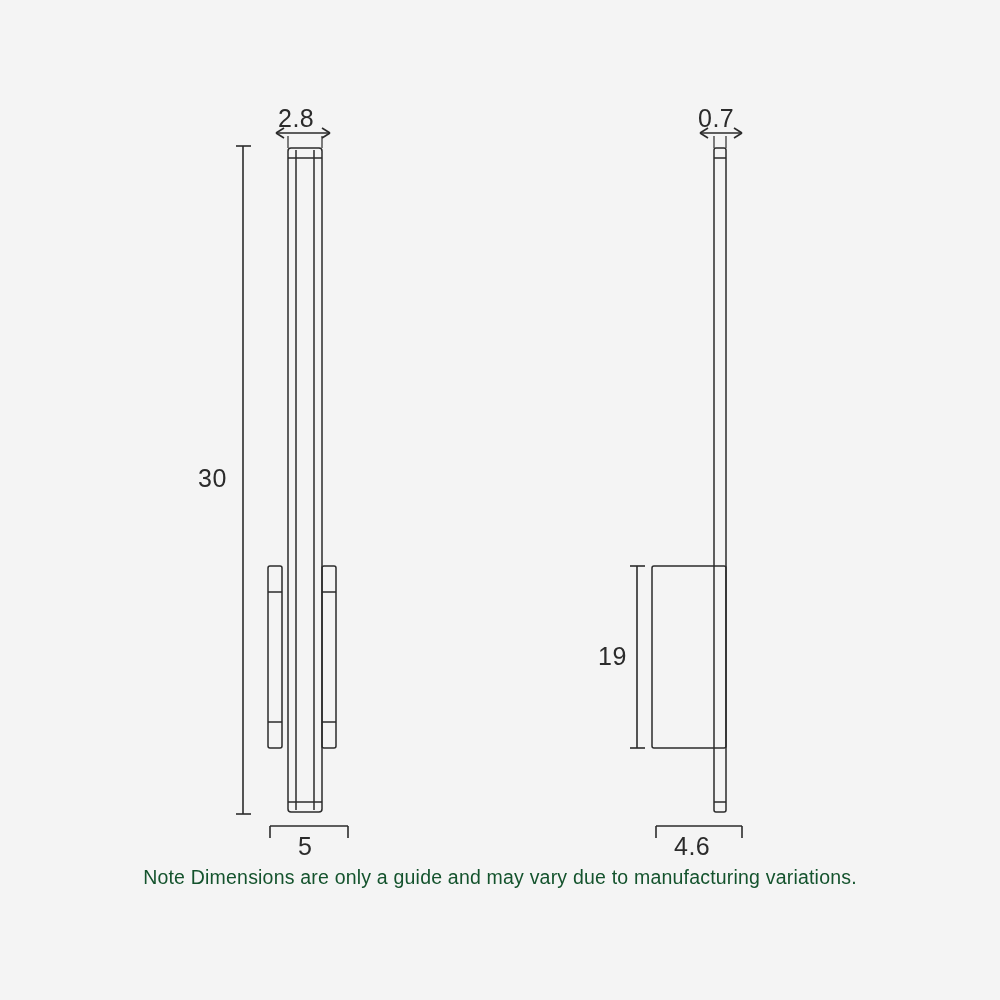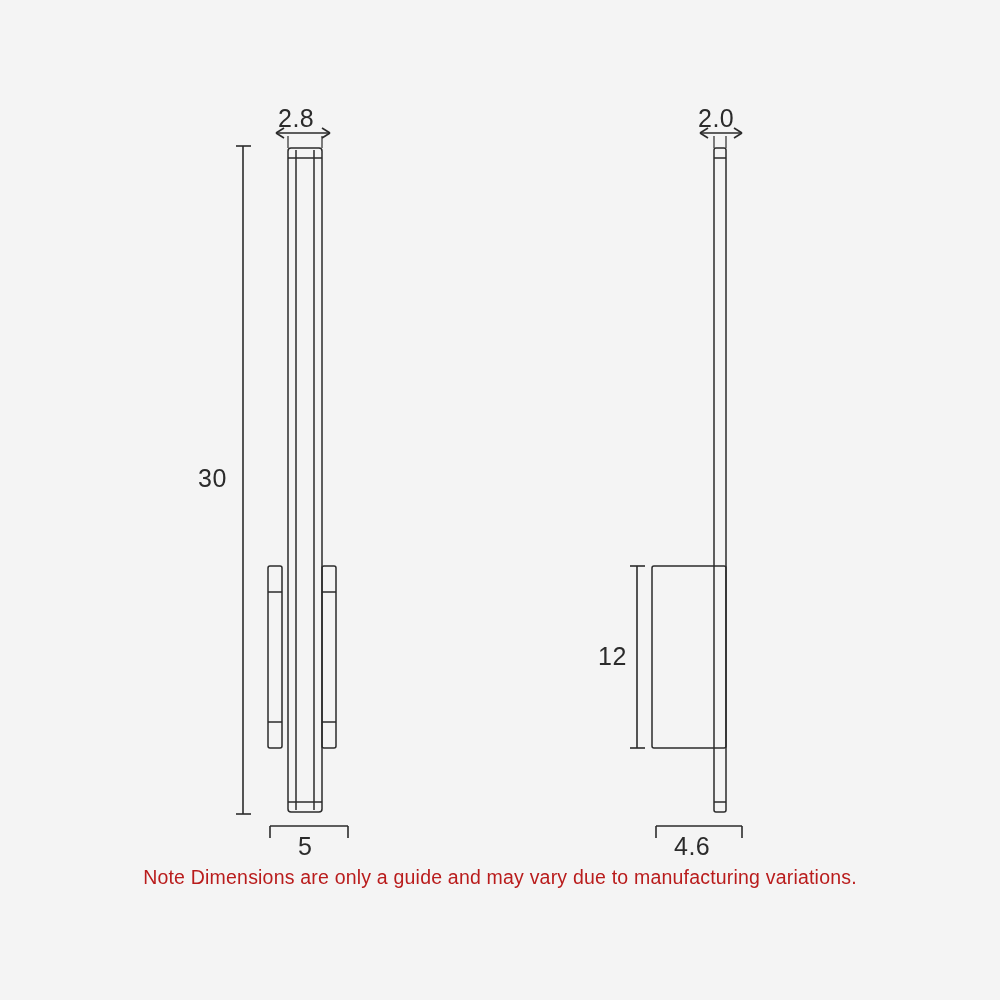--- a/index.html
+++ b/index.html
@@ -33,21 +33,21 @@
     font-family: "Liberation Sans", sans-serif;
     white-space: nowrap;
     letter-spacing: 0.5px;
   }
   .note {
     position: absolute;
     left: 0;
     top: 866px;
     width: 1000px;
     text-align: center;
-    color: #b91c1c;
+    color: #14532d;
     font-size: 19.5px;
     font-family: "Liberation Sans", sans-serif;
     letter-spacing: 0.2px;
   }
 </style>
 </head>
 <body>
 
 <div id="stage">
 
@@ -133,21 +133,21 @@
 
     </g>
   </svg>
 
   <div class="dim-label" style="left:278px; top:104px;">2.8</div>
 
   <div class="dim-label" style="left:198px; top:464px;">30</div>
 
   <div class="dim-label" style="left:298px; top:832px;">5</div>
 
-  <div class="dim-label" style="left:698px; top:104px;">2.0</div>
+  <div class="dim-label" style="left:698px; top:104px;">0.7</div>
 
-  <div class="dim-label" style="left:598px; top:642px;">12</div>
+  <div class="dim-label" style="left:598px; top:642px;">19</div>
 
   <div class="dim-label" style="left:674px; top:832px;">4.6</div>
 
   <div class="note">Note  Dimensions are only a guide and may vary due to manufacturing variations.</div>
 
 </div>
 
 </body></html>

